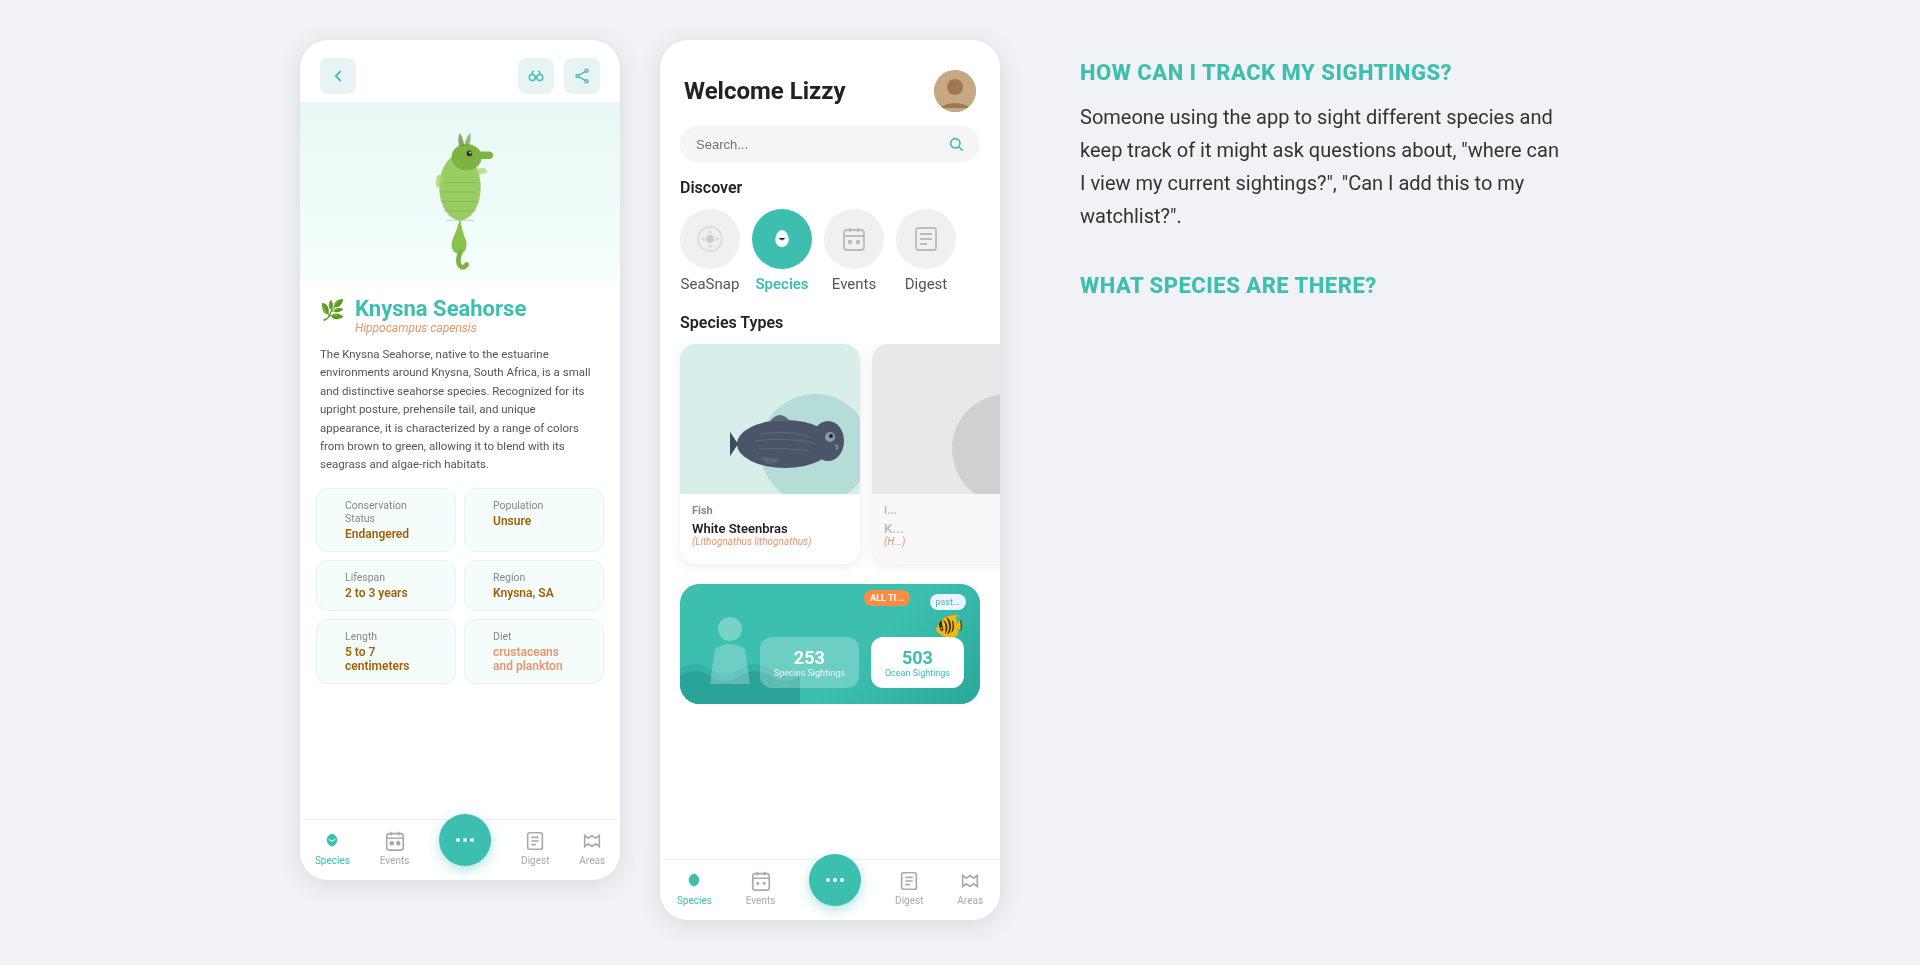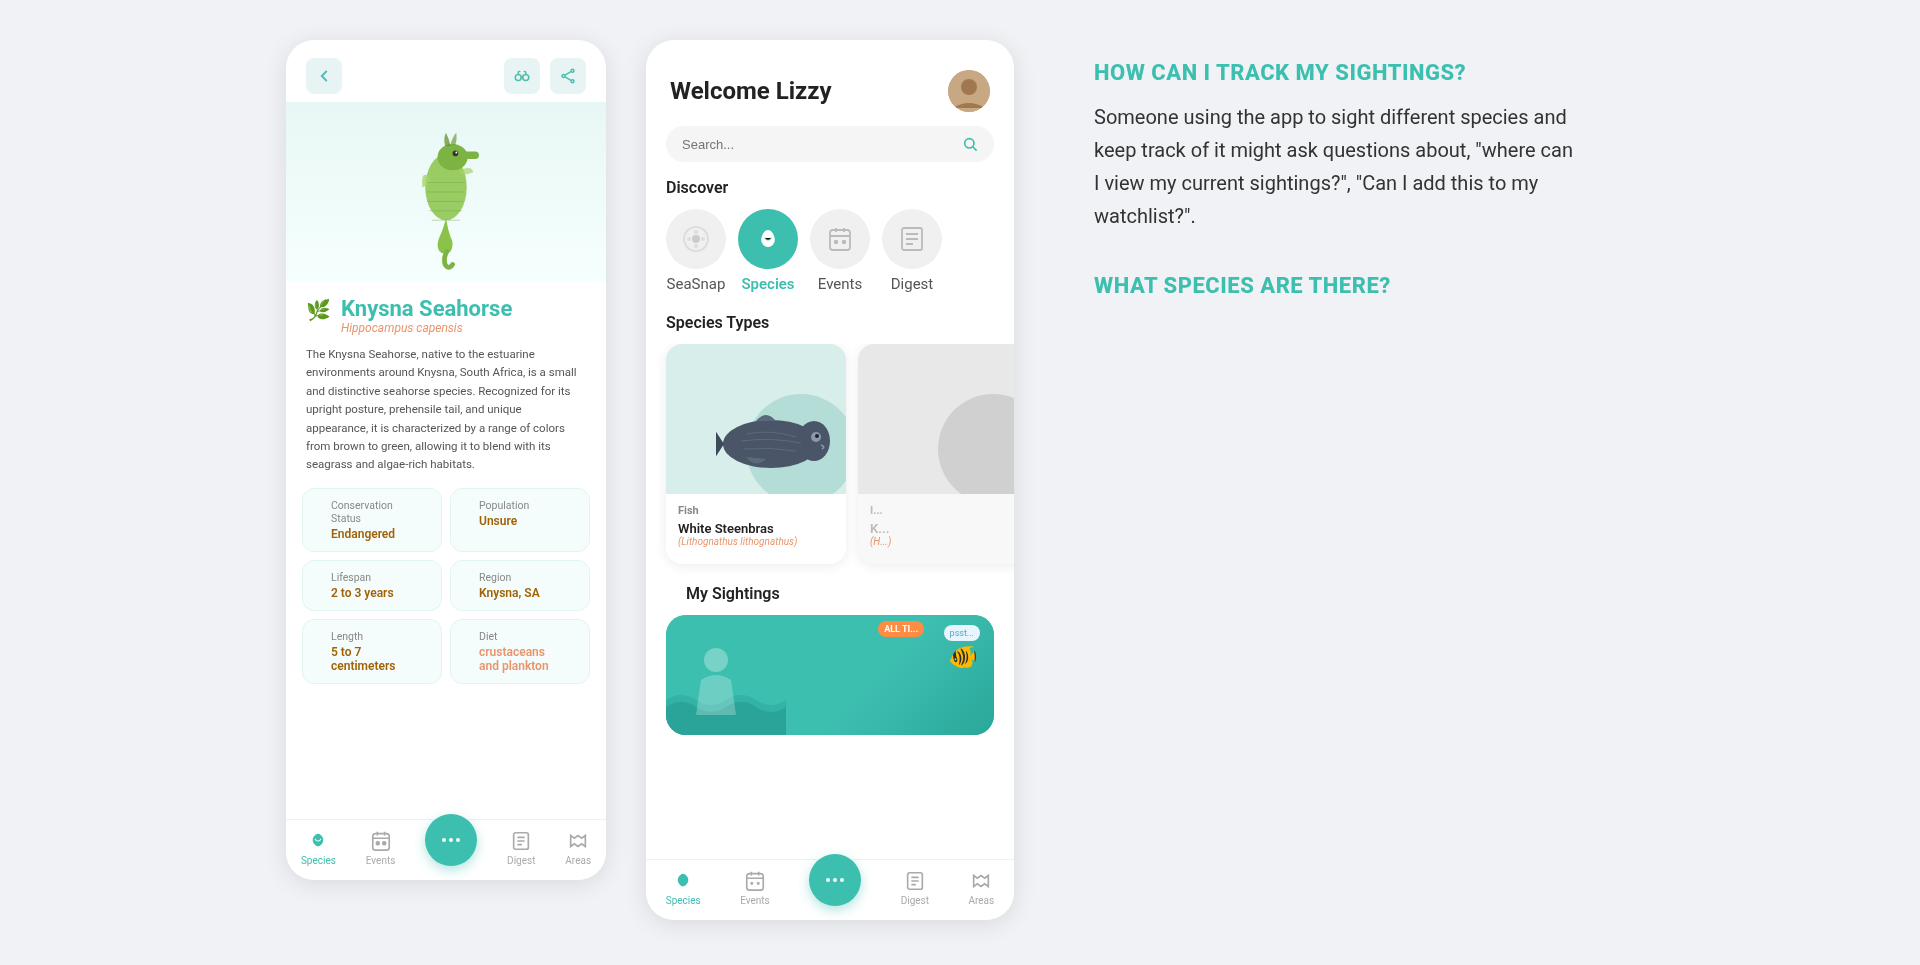--- a/index.html
+++ b/index.html
@@ -163,21 +163,21 @@
       box-shadow: 0 4px 12px rgba(61,191,176,0.4);
       margin-top: -16px;
     }
 
     .fab-btn svg { width: 24px; height: 24px; fill: white; }
 
     
     .phone-card-2 {
       background: #fff;
       border-radius: 28px;
-      width: 368px;
+      width: 340px;
       min-height: 880px;
       box-shadow: 0 4px 24px rgba(0,0,0,0.10);
       display: flex;
       flex-direction: column;
       overflow: hidden;
       position: relative;
       flex-shrink: 0;
     }
 
     .discover-header {
@@ -711,37 +711,46 @@
       </div>
       <div class="species-type-info">
         <div style="font-size:11px;font-weight:700;color:#bbb;margin-bottom:4px;">I...</div>
         <div class="species-type-name" style="color:#bbb;">K...</div>
         <div class="species-type-latin">(H...)</div>
       </div>
     </div>
   </div>
 
   <div class="sightings-section">
-    <div class="section-title">My Sightings</div>
     <div class="sightings-card">
       <div class="sightings-bg"></div>
 
       <div style="position:absolute;left:0;bottom:0;z-index:2;width:120px;height:100px;overflow:hidden;">
         <svg width="120" height="100" viewBox="0 0 120 100">
 
           <path d="M0 65 Q15 55 30 65 Q45 75 60 65 Q75 55 90 65 Q105 75 120 65 L120 100 L0 100Z" fill="#2aa89a" opacity="0.5"></path>
           <path d="M0 72 Q15 62 30 72 Q45 82 60 72 Q75 62 90 72 Q105 82 120 72 L120 100 L0 100Z" fill="#259890" opacity="0.6"></path>
 
           <circle cx="50" cy="25" r="12" fill="rgba(255,255,255,0.3)"></circle>
           <path d="M35 45 Q50 35 65 45 L70 80 L30 80Z" fill="rgba(255,255,255,0.25)"></path>
         </svg>
       </div>
       <div class="all-time-badge">ALL TI...</div>
       <div class="psst-badge">psst...</div>
       <div style="position:absolute;right:16px;top:28px;z-index:3;font-size:24px;">🐠</div>
+      <div class="sightings-stats">
+        <div class="stat-badge">
+          <div class="val">253</div>
+          <div class="lbl">Species Sightings</div>
+        </div>
+        <div class="stat-badge highlight">
+          <div class="val">503</div>
+          <div class="lbl">Ocean Sightings</div>
+        </div>
+      </div>
     </div>
   </div>
 
   <div class="bottom-nav-2">
     <div class="nav-item active">
       <svg viewBox="0 0 24 24" fill="none" width="22" height="22">
         <path d="M12 4C10 4 8 6 7 8C6 10 6 12 7 14C8 16 10 18 12 18C14 18 16 16 17 14C18 12 18 10 17 8C16 6 14 4 12 4Z" fill="#3dbfb0"></path>
       </svg>
       <span style="font-size:10px;color:#3dbfb0;">Species</span>
     </div>

